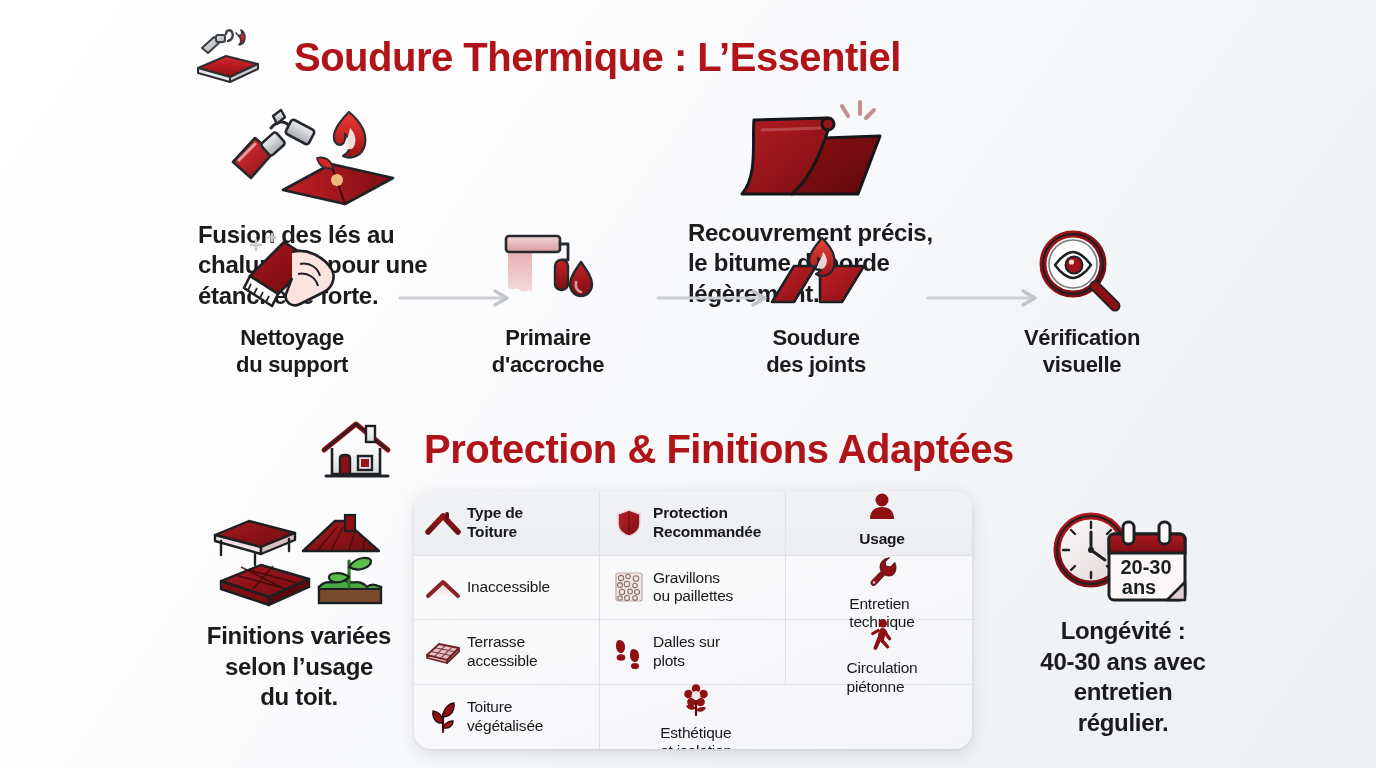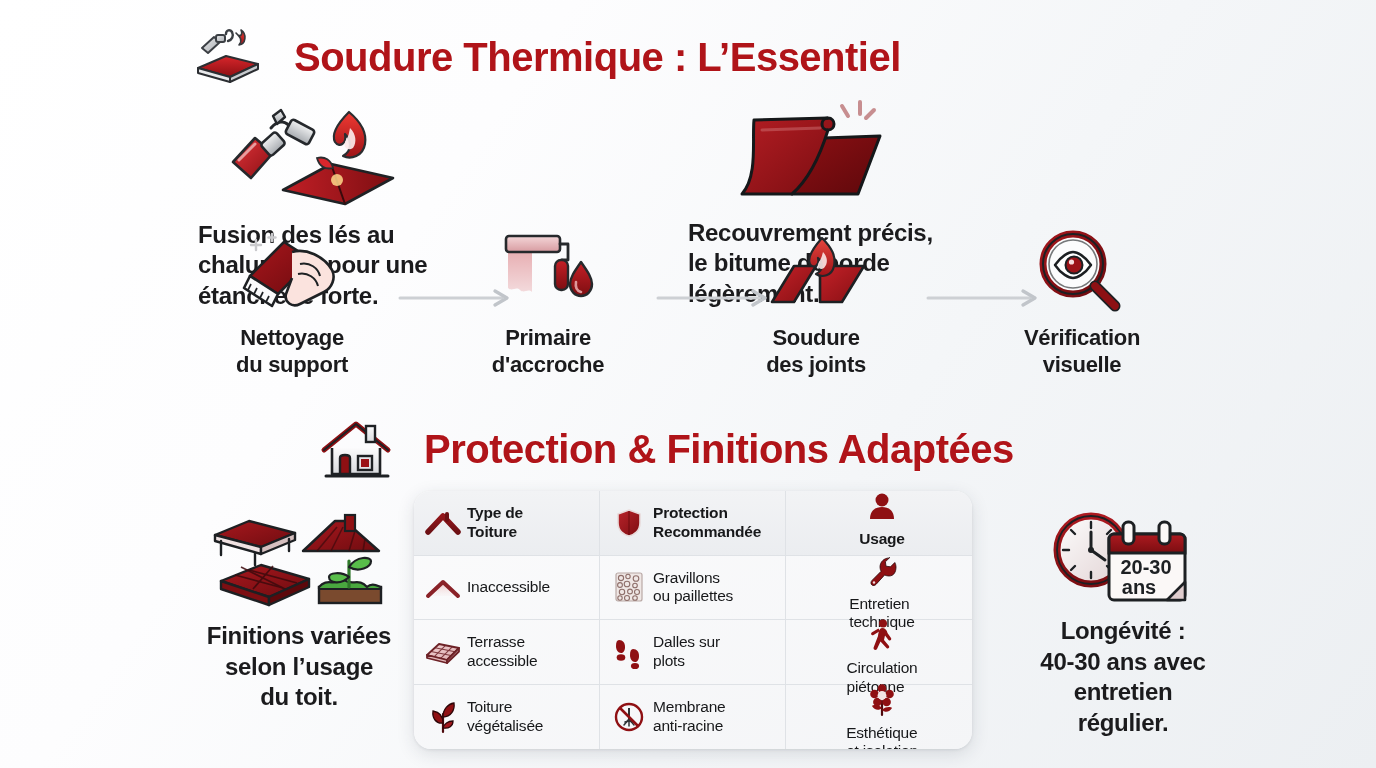--- a/index.html
+++ b/index.html
@@ -596,38 +596,20 @@
             <path d="M15 16 C15 8 20 3 26 2 C27 9 23 16 15 16 Z" fill="#8f1013" stroke="#2d0608" stroke-width="1.3"></path>
             <path d="M15 22 C15 15 11 11 5 10 C4 17 8 23 15 22 Z" fill="#8f1013" stroke="#2d0608" stroke-width="1.3"></path>
             <path d="M15 27 C16 23 20 20 25 20 C25 25 21 28 15 27 Z" fill="#a3171d" stroke="#2d0608" stroke-width="1.3"></path>
           </svg>
         </span>
         <span class="ct">Toiture
 végétalisée</span>
       </div>
       <div class="tcell">
         <span class="ci">
-          <svg width="30" height="30" viewBox="0 0 30 30">
-            <circle cx="15" cy="15" r="13" fill="none" stroke="#8f1013" stroke-width="2.4"></circle>
-            <path d="M15 6 L15 17" stroke="#2f3235" stroke-width="2"></path>
-            <g stroke="#2f3235" stroke-width="1.5" stroke-linecap="round">
-              <path d="M15 17 L10 23"></path>
-                <path d="M15 17 L15 24"></path>
-                <path d="M15 17 L20 23"></path>
-              <path d="M15 19 L11 20"></path>
-                <path d="M15 19 L19 20"></path>
-            </g>
-            <path d="M6 6 L24 24" stroke="#8f1013" stroke-width="2.6" stroke-linecap="round"></path>
-          </svg>
-        </span>
-        <span class="ct">Membrane
-anti-racine</span>
-      </div>
-      <div class="tcell">
-        <span class="ci">
           <svg width="28" height="32" viewBox="0 0 28 32">
             <path d="M14 31 L14 17" stroke="#4e0a0d" stroke-width="2.2" stroke-linecap="round"></path>
             <path d="M14 24 C10 20 5 21 4 22 C6 26 11 27 14 24 Z" fill="#8f1013"></path>
             <path d="M14 26 C18 22 23 23 24 24 C22 28 17 29 14 26 Z" fill="#8f1013"></path>
             <g fill="#8f1013">
               <circle cx="14" cy="4.5" r="4.3"></circle>
                 <circle cx="21.5" cy="10" r="4.3"></circle>
               <circle cx="18.6" cy="18" r="4.3"></circle>
                 <circle cx="9.4" cy="18" r="4.3"></circle>
               <circle cx="6.5" cy="10" r="4.3"></circle>

